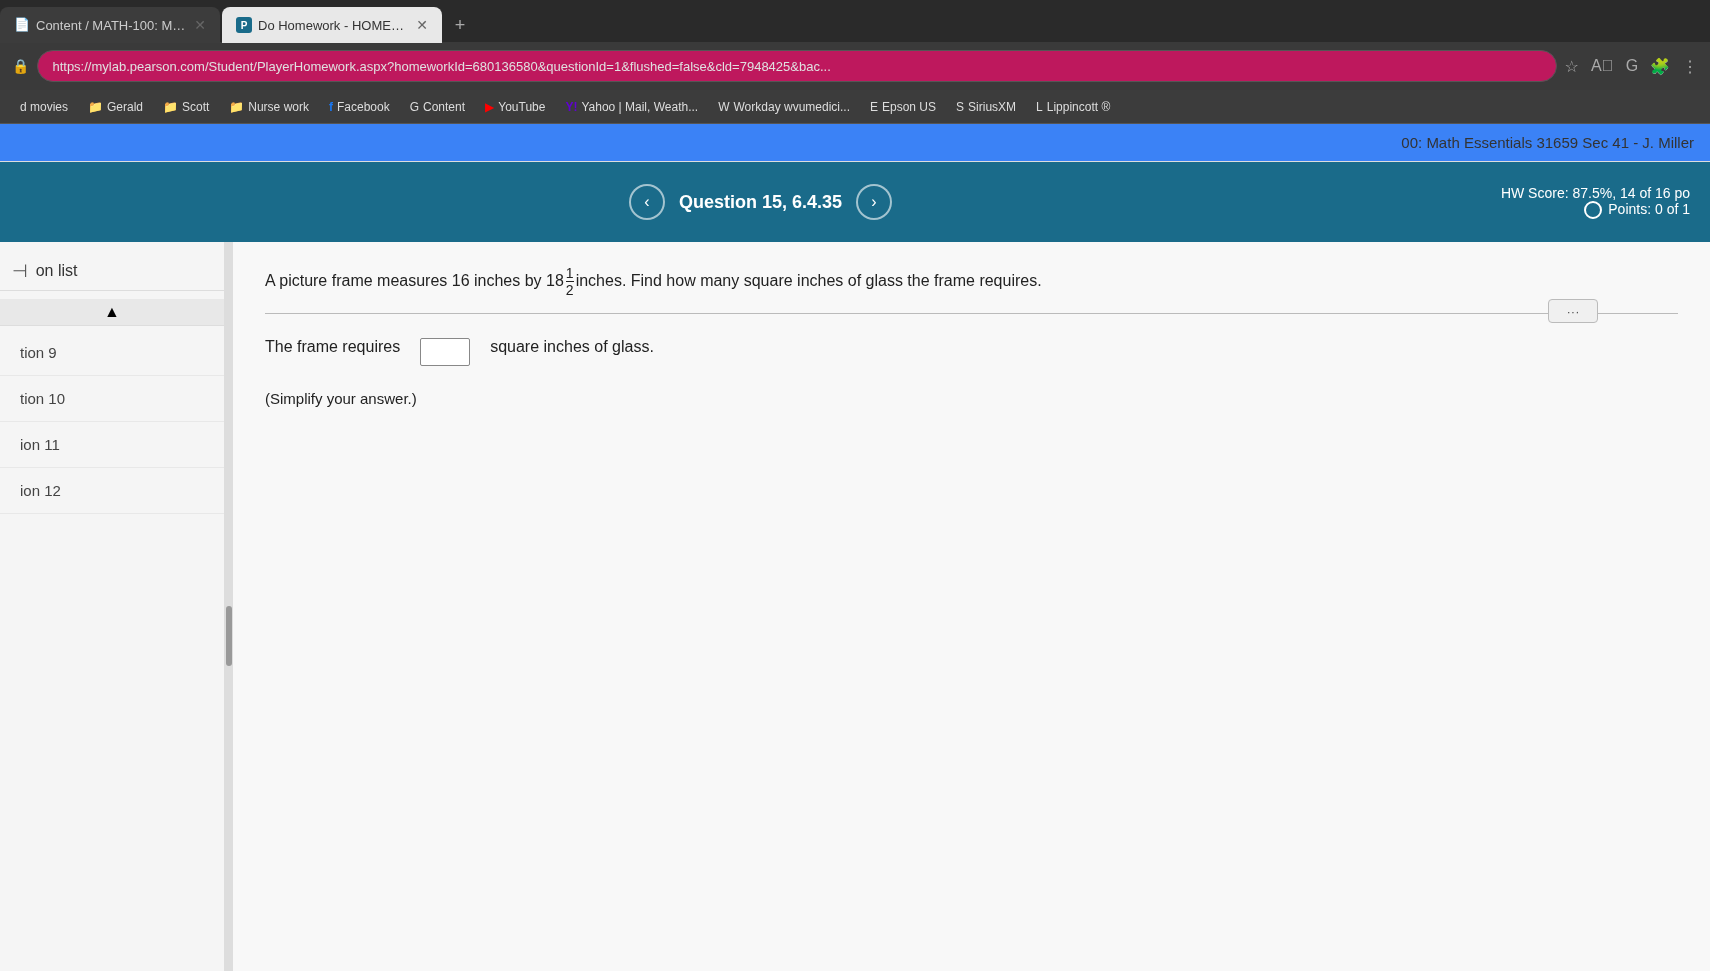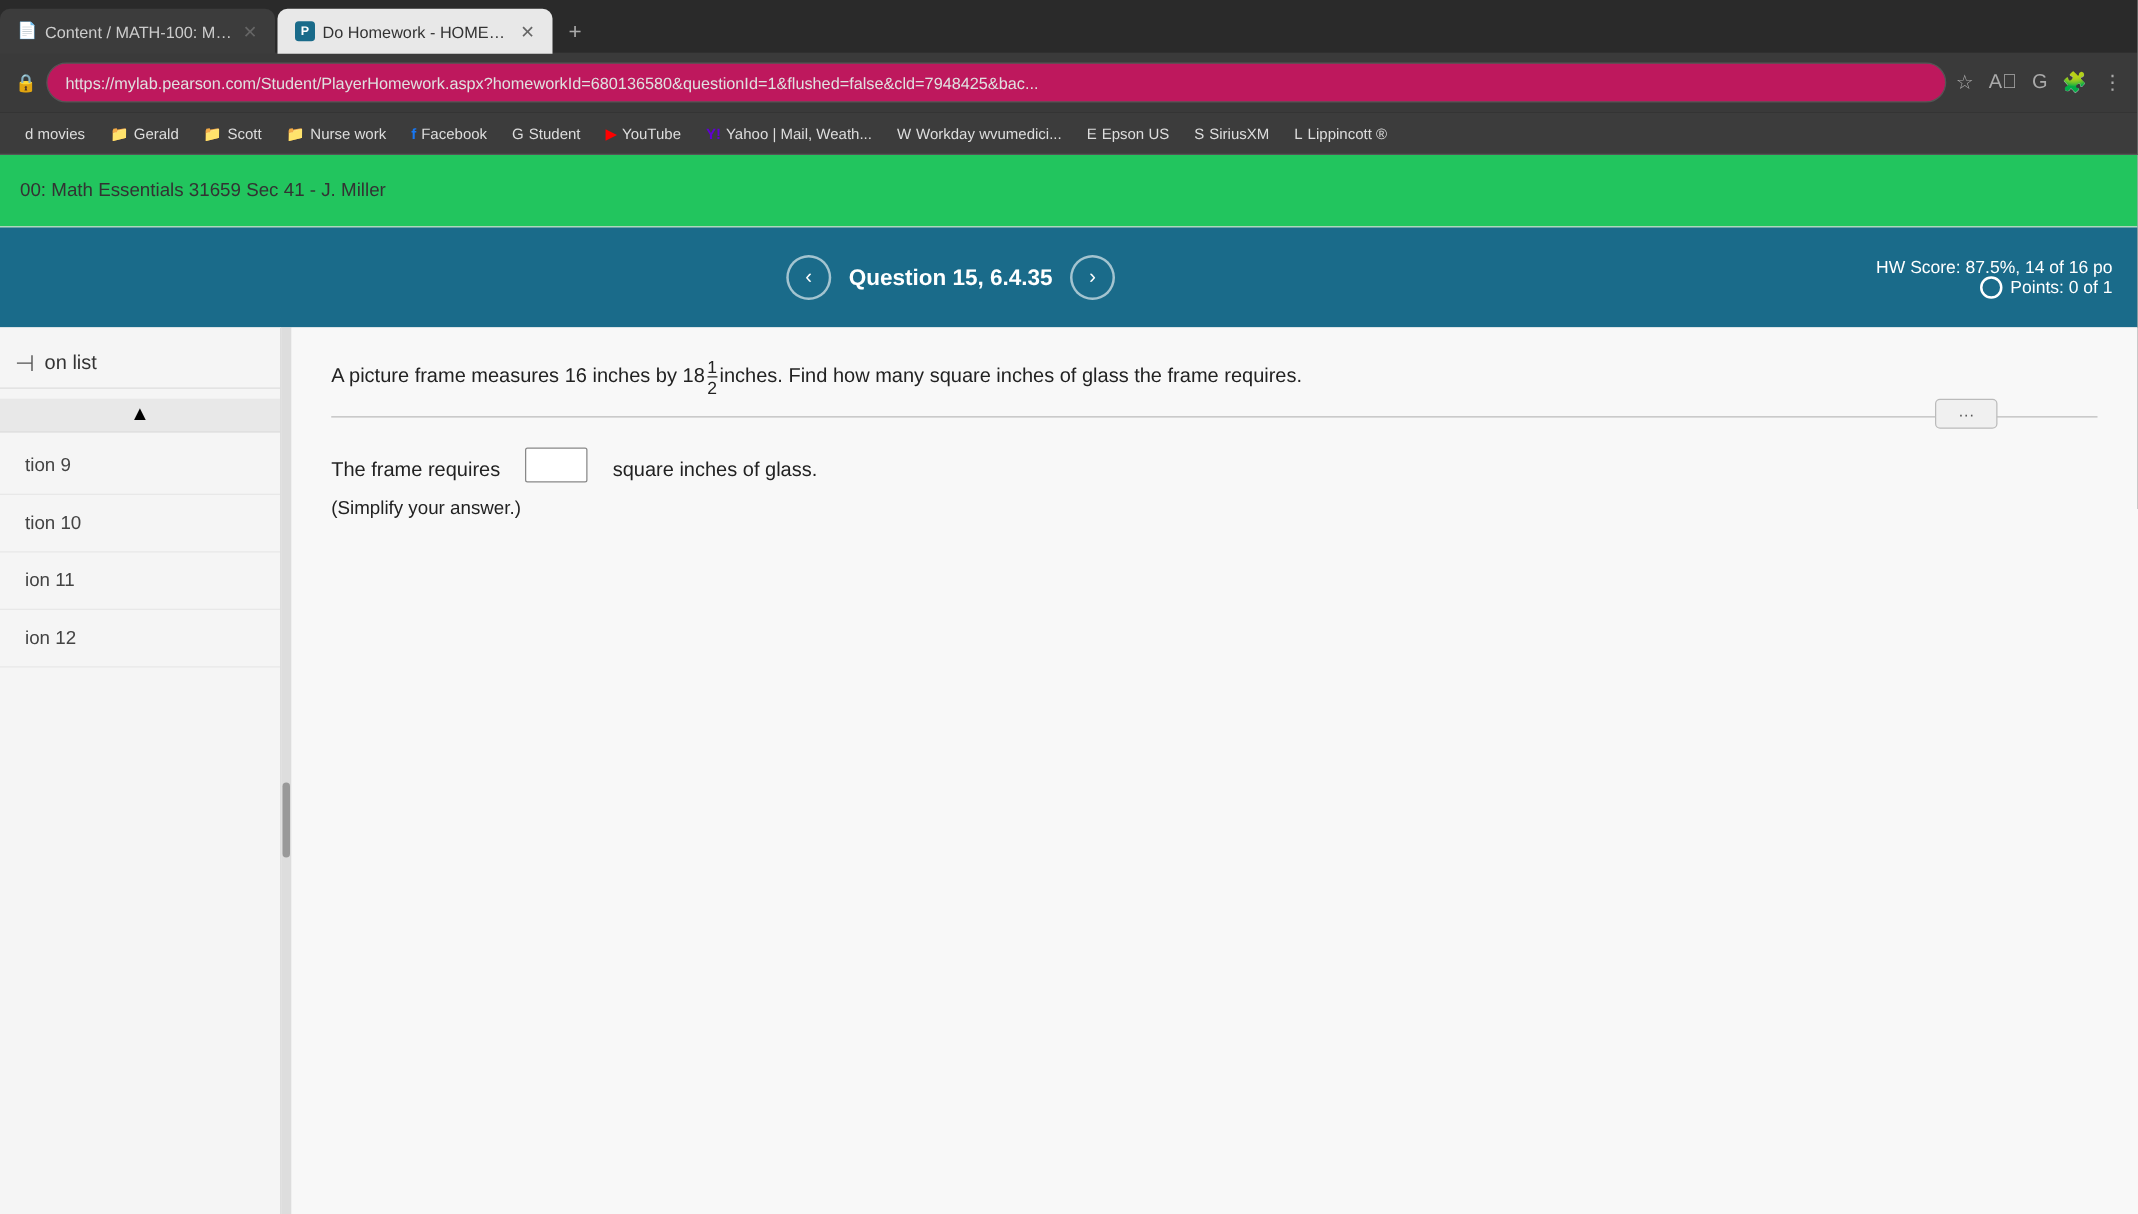--- a/index.html
+++ b/index.html
@@ -125,25 +125,26 @@
     .bookmark-icon { font-size: 12px; }
 
     
     .page-content {
       background: #f0f0f0;
       min-height: 847px;
     }
 
     
     .page-header {
-      background: #22c55e;
-      padding: 20px 16px;
+      background: #3b82f6;
+      padding: 10px 16px;
       border-bottom: 1px solid #ddd;
       font-size: 15px;
       color: #333;
+      text-align: right;
     }
 
     
     .hw-header {
       background: #1a6b8a;
       display: flex;
       align-items: center;
       padding: 10px 20px;
       color: white;
       height: 80px;
@@ -286,25 +287,25 @@
       line-height: 1;
       padding-top: 1px;
     }
     .divider-line {
       border: none;
       border-top: 1px solid #bbb;
       margin: 12px 0 24px 0;
     }
     .answer-row {
       display: flex;
-      align-items: flex-end;
+      align-items: flex-start;
       gap: 20px;
       font-size: 16px;
       color: #222;
-      margin-bottom: 12px;
+      margin-bottom: 24px;
     }
     .answer-input {
       width: 50px;
       height: 28px;
       border: 1px solid #888;
       background: white;
       border-radius: 2px;
       padding: 2px 4px;
       font-size: 15px;
     }
@@ -375,21 +376,21 @@
     <div class="bookmark-item">
       <span class="bookmark-icon">📁</span>
       <span>Nurse work</span>
     </div>
     <div class="bookmark-item">
       <span class="bookmark-icon" style="color:#1877F2;font-weight:bold;">f</span>
       <span>Facebook</span>
     </div>
     <div class="bookmark-item">
       <span class="bookmark-icon">G</span>
-      <span>Student</span>
+      <span>Content</span>
     </div>
     <div class="bookmark-item">
       <span class="bookmark-icon" style="color:#FF0000;">▶</span>
       <span>YouTube</span>
     </div>
     <div class="bookmark-item">
       <span class="bookmark-icon" style="color:#6001D2;font-weight:bold;">Y!</span>
       <span>Yahoo | Mail, Weath...</span>
     </div>
     <div class="bookmark-item">

